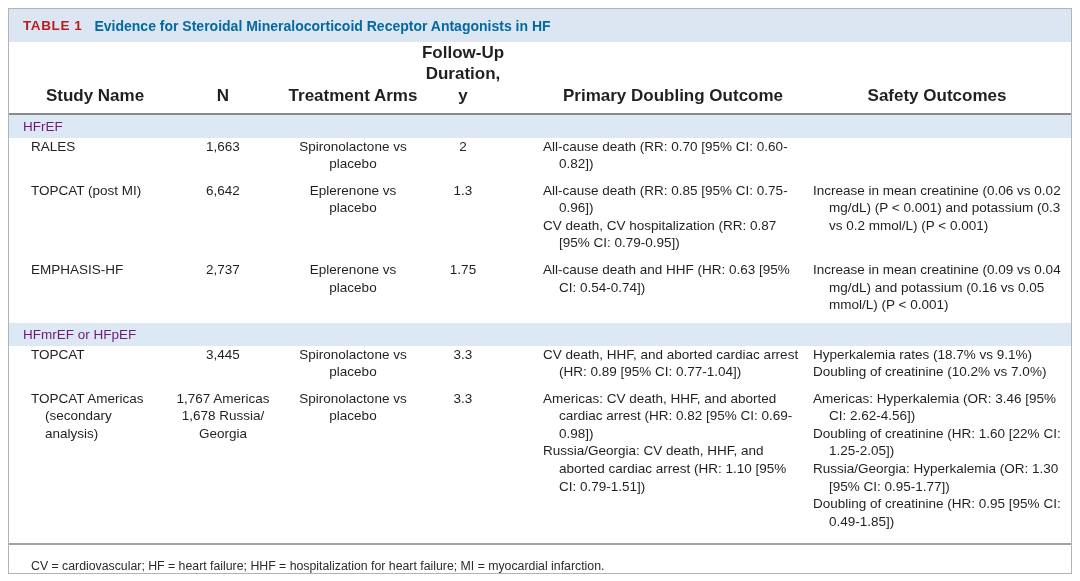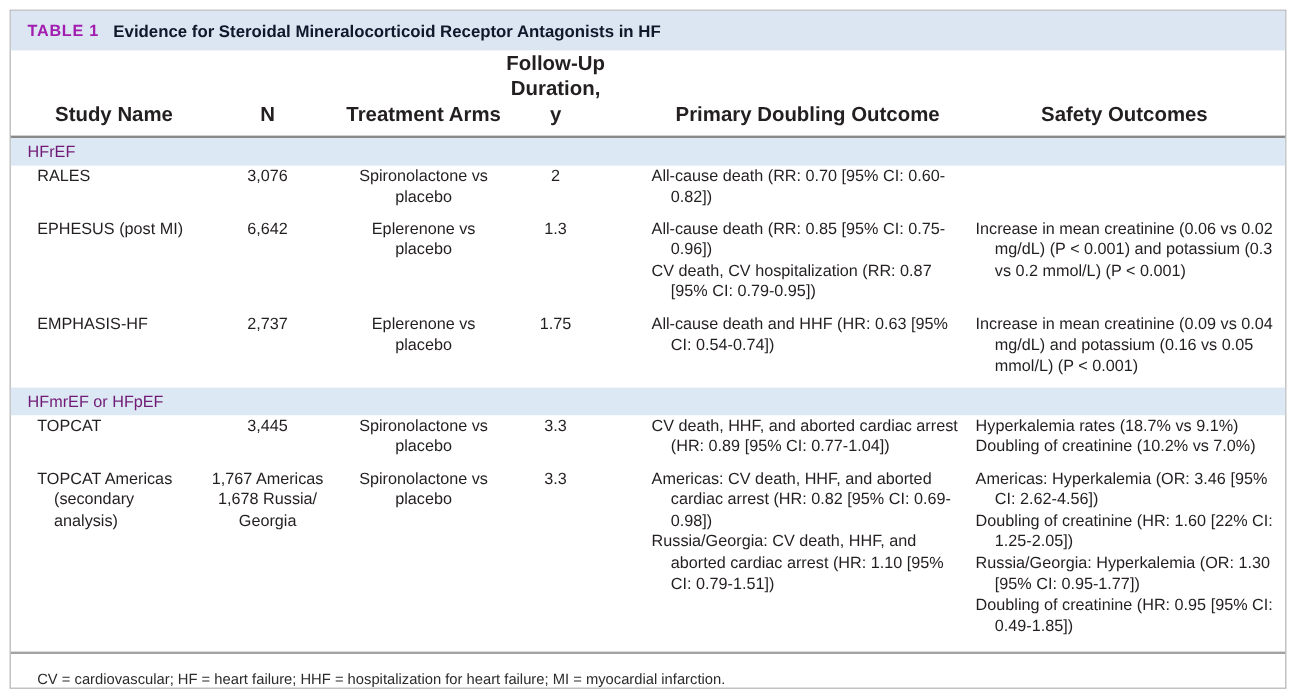--- a/index.html
+++ b/index.html
@@ -18,25 +18,25 @@
     display:flex;flex-direction:column;
   }
   
   .title-bar{
     background:#dbe6f2;
     height:33px;flex:0 0 33px;
     display:flex;align-items:center;
     padding-left:14px;
   }
   .tlabel{
-    color:#a21caf;font-weight:700;font-size:13.5px;letter-spacing:.6px;
+    color:#b91c1c;font-weight:700;font-size:13.5px;letter-spacing:.6px;
     margin-right:12px;white-space:nowrap;
   }
   .ttitle{
-    color:#0f172a;font-weight:700;font-size:14px;white-space:nowrap;
+    color:#0369a1;font-weight:700;font-size:14px;white-space:nowrap;
   }
   
   .head-row,.row{
     display:grid;
     grid-template-columns:150px 128px 132px 88px 300px 1fr;
   }
   
   .head-row{
     flex:0 0 46px;align-items:end;
     padding-bottom:7px;
@@ -93,31 +93,31 @@
   </div>
 
   <div class="rule"></div>
 
   <div class="section-bar">
     <span>HFrEF</span>
   </div>
 
   <div class="row">
     <div class="cell c1 study">RALES</div>
-    <div class="cell c2 center">3,076</div>
+    <div class="cell c2 center">1,663</div>
     <div class="cell c3 center">Spironolactone vs
 placebo</div>
     <div class="cell c4 center">2</div>
     <div class="cell c5">
       <p class="hang">All-cause death (RR: 0.70 [95% CI: 0.60-0.82])</p>
     </div>
   </div>
 
   <div class="row">
-    <div class="cell c1 study">EPHESUS (post MI)</div>
+    <div class="cell c1 study">TOPCAT (post MI)</div>
     <div class="cell c2 center">6,642</div>
     <div class="cell c3 center">Eplerenone vs placebo</div>
     <div class="cell c4 center">1.3</div>
     <div class="cell c5">
       <p class="hang">All-cause death (RR: 0.85 [95% CI: 0.75-0.96])</p>
       <p class="hang">CV death, CV hospitalization (RR: 0.87 [95% CI: 0.79-0.95])</p>
     </div>
     <div class="cell c6">
       <p class="hang">Increase in mean creatinine (0.06 vs 0.02 mg/dL) (P &lt; 0.001) and potassium (0.3 vs 0.2 mmol/L) (P &lt; 0.001)</p>
     </div>

